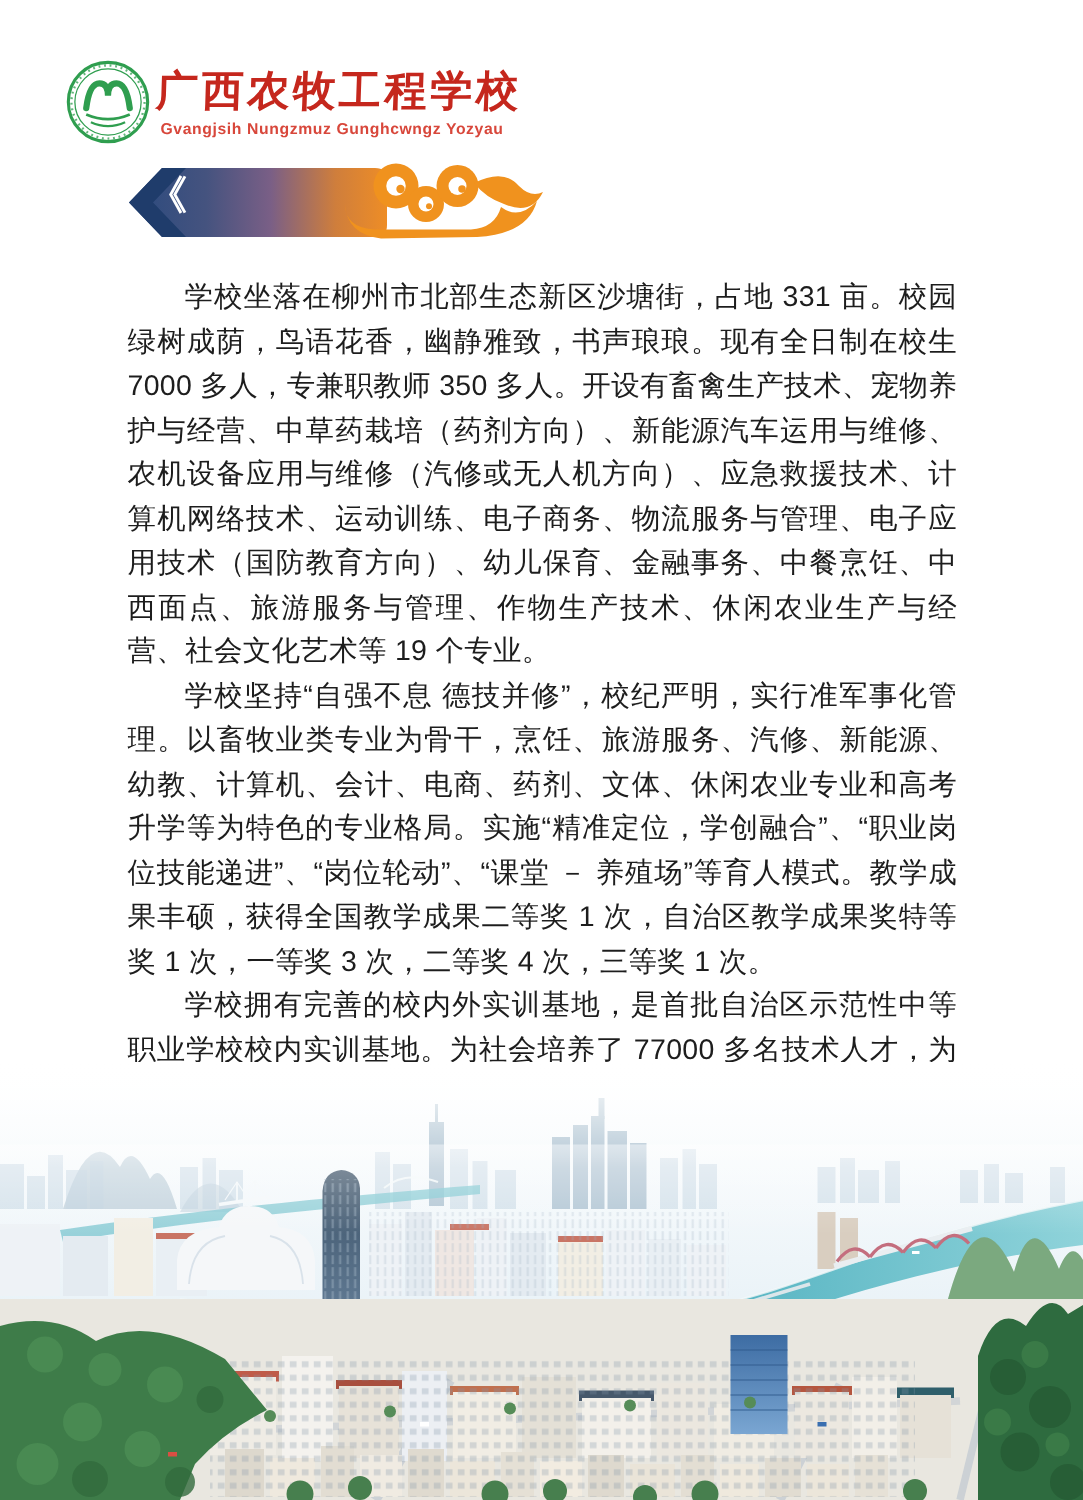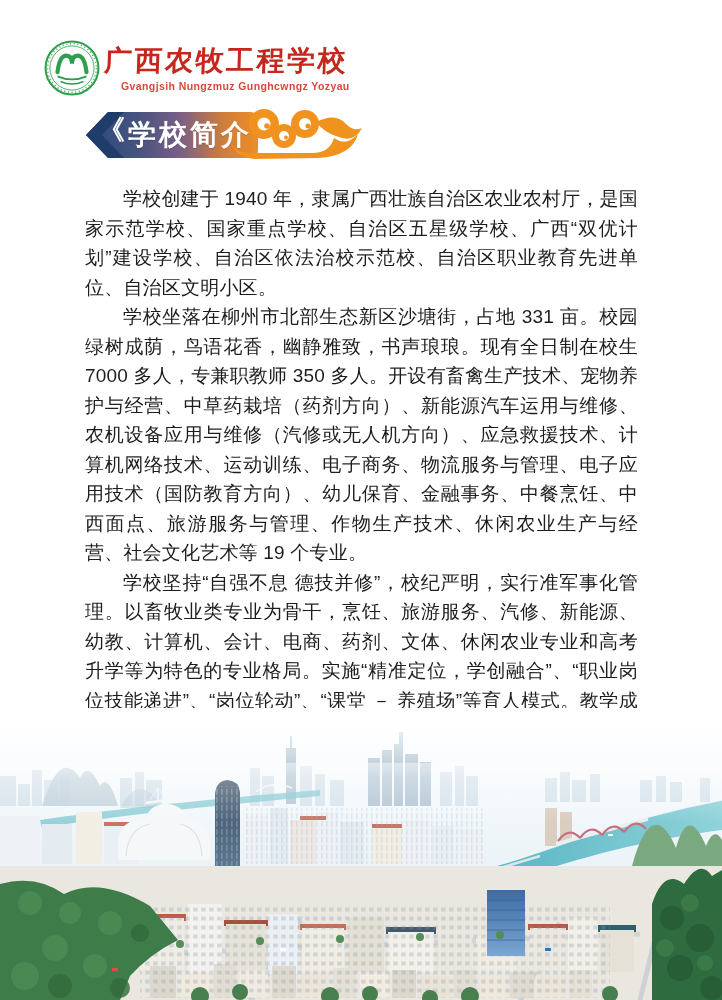--- a/index.html
+++ b/index.html
@@ -5,21 +5,21 @@
   html,body{margin:0;padding:0;background:#ffffff;}
   .page{position:relative;width:722px;height:1000px;background:#ffffff;overflow:hidden;
         font-family:"Liberation Sans","DejaVu Sans",sans-serif;}
 
   
   .logo-mark{position:absolute;left:44px;top:40px;width:56px;height:56px;}
   .school-name-cn{position:absolute;left:104px;top:42px;font-size:28px;font-weight:bold;
         color:#c5271d;letter-spacing:2.5px;white-space:nowrap;
         font-family:"Liberation Serif","DejaVu Serif",serif;transform:skewX(-2deg);}
   .school-name-zh{position:absolute;left:107px;top:80px;font-size:10.5px;font-weight:bold;
-        color:#d8473b;letter-spacing:0.4px;white-space:nowrap;margin-left:14px;}
+        color:#d8473b;letter-spacing:0.4px;white-space:nowrap;}
 
   
   .banner{position:absolute;left:78px;top:104px;width:285px;height:62px;}
   .banner svg{position:absolute;left:0;top:0;}
   .banner-chevron{position:absolute;left:20px;top:13px;font-size:27px;font-weight:bold;color:#ffffff;line-height:1;}
   .banner-title{position:absolute;left:50px;top:12px;font-size:28px;font-weight:bold;color:#ffffff;
         letter-spacing:3px;white-space:nowrap;text-shadow:0 1px 1px rgba(0,0,0,.15);}
 
   
   .article{position:absolute;left:85px;top:184px;width:553px;}
@@ -70,25 +70,23 @@
         <path d="M238,18 Q258,8 268,20 Q276,28 284,24 Q276,40 258,32 Q246,28 238,18 Z"></path>
         <circle cx="186" cy="20" r="6.5" fill="#ffffff"></circle>
           <circle cx="189" cy="22" r="2.8" fill="#f0921e"></circle>
         <circle cx="227" cy="20" r="6" fill="#ffffff"></circle>
           <circle cx="230" cy="22" r="2.5" fill="#f0921e"></circle>
         <circle cx="206" cy="32" r="5" fill="#ffffff"></circle>
           <circle cx="208" cy="33.5" r="2" fill="#f0921e"></circle>
       </g>
     </svg>
     <span class="banner-chevron">《</span>
-    <span class="banner-title">学校简介</span>
   </div>
 
   <div class="article">
-    <p>学校创建于 1940 年，隶属广西壮族自治区农业农村厅，是国家示范学校、国家重点学校、自治区五星级学校、广西“双优计划”建设学校、自治区依法治校示范校、自治区职业教育先进单位、自治区文明小区。</p>
     <p>学校坐落在柳州市北部生态新区沙塘街，占地 331 亩。校园绿树成荫，鸟语花香，幽静雅致，书声琅琅。现有全日制在校生 7000 多人，专兼职教师 350 多人。开设有畜禽生产技术、宠物养护与经营、中草药栽培（药剂方向）、新能源汽车运用与维修、农机设备应用与维修（汽修或无人机方向）、应急救援技术、计算机网络技术、运动训练、电子商务、物流服务与管理、电子应用技术（国防教育方向）、幼儿保育、金融事务、中餐烹饪、中西面点、旅游服务与管理、作物生产技术、休闲农业生产与经营、社会文化艺术等 19 个专业。</p>
     <p>学校坚持“自强不息 德技并修”，校纪严明，实行准军事化管理。以畜牧业类专业为骨干，烹饪、旅游服务、汽修、新能源、幼教、计算机、会计、电商、药剂、文体、休闲农业专业和高考升学等为特色的专业格局。实施“精准定位，学创融合”、“职业岗位技能递进”、“岗位轮动”、“课堂 － 养殖场”等育人模式。教学成果丰硕，获得全国教学成果二等奖 1 次，自治区教学成果奖特等奖 1 次，一等奖 3 次，二等奖 4 次，三等奖 1 次。</p>
     <p>学校拥有完善的校内外实训基地，是首批自治区示范性中等职业学校校内实训基地。为社会培养了 77000 多名技术人才，为乡村振兴作出了突出贡献。</p>
   </div>
 
   <div class="photo">
     <svg width="722" height="292" viewBox="0 0 722 292">
       <defs>
         <linearGradient id="skyG" x1="0" y1="0" x2="0" y2="1">
           <stop offset="0" stop-color="#ffffff"></stop>

